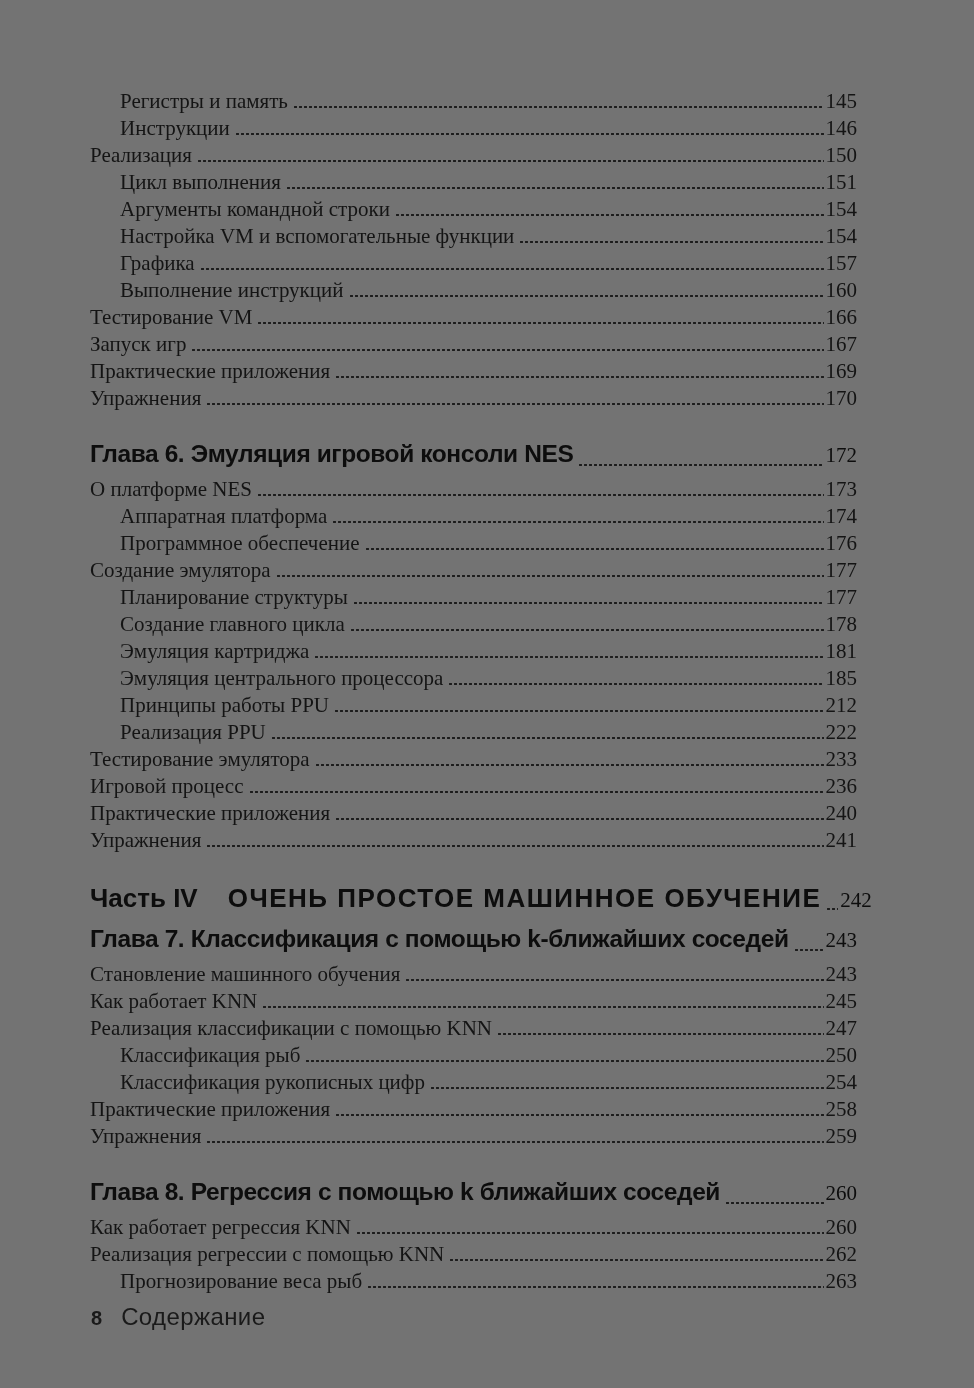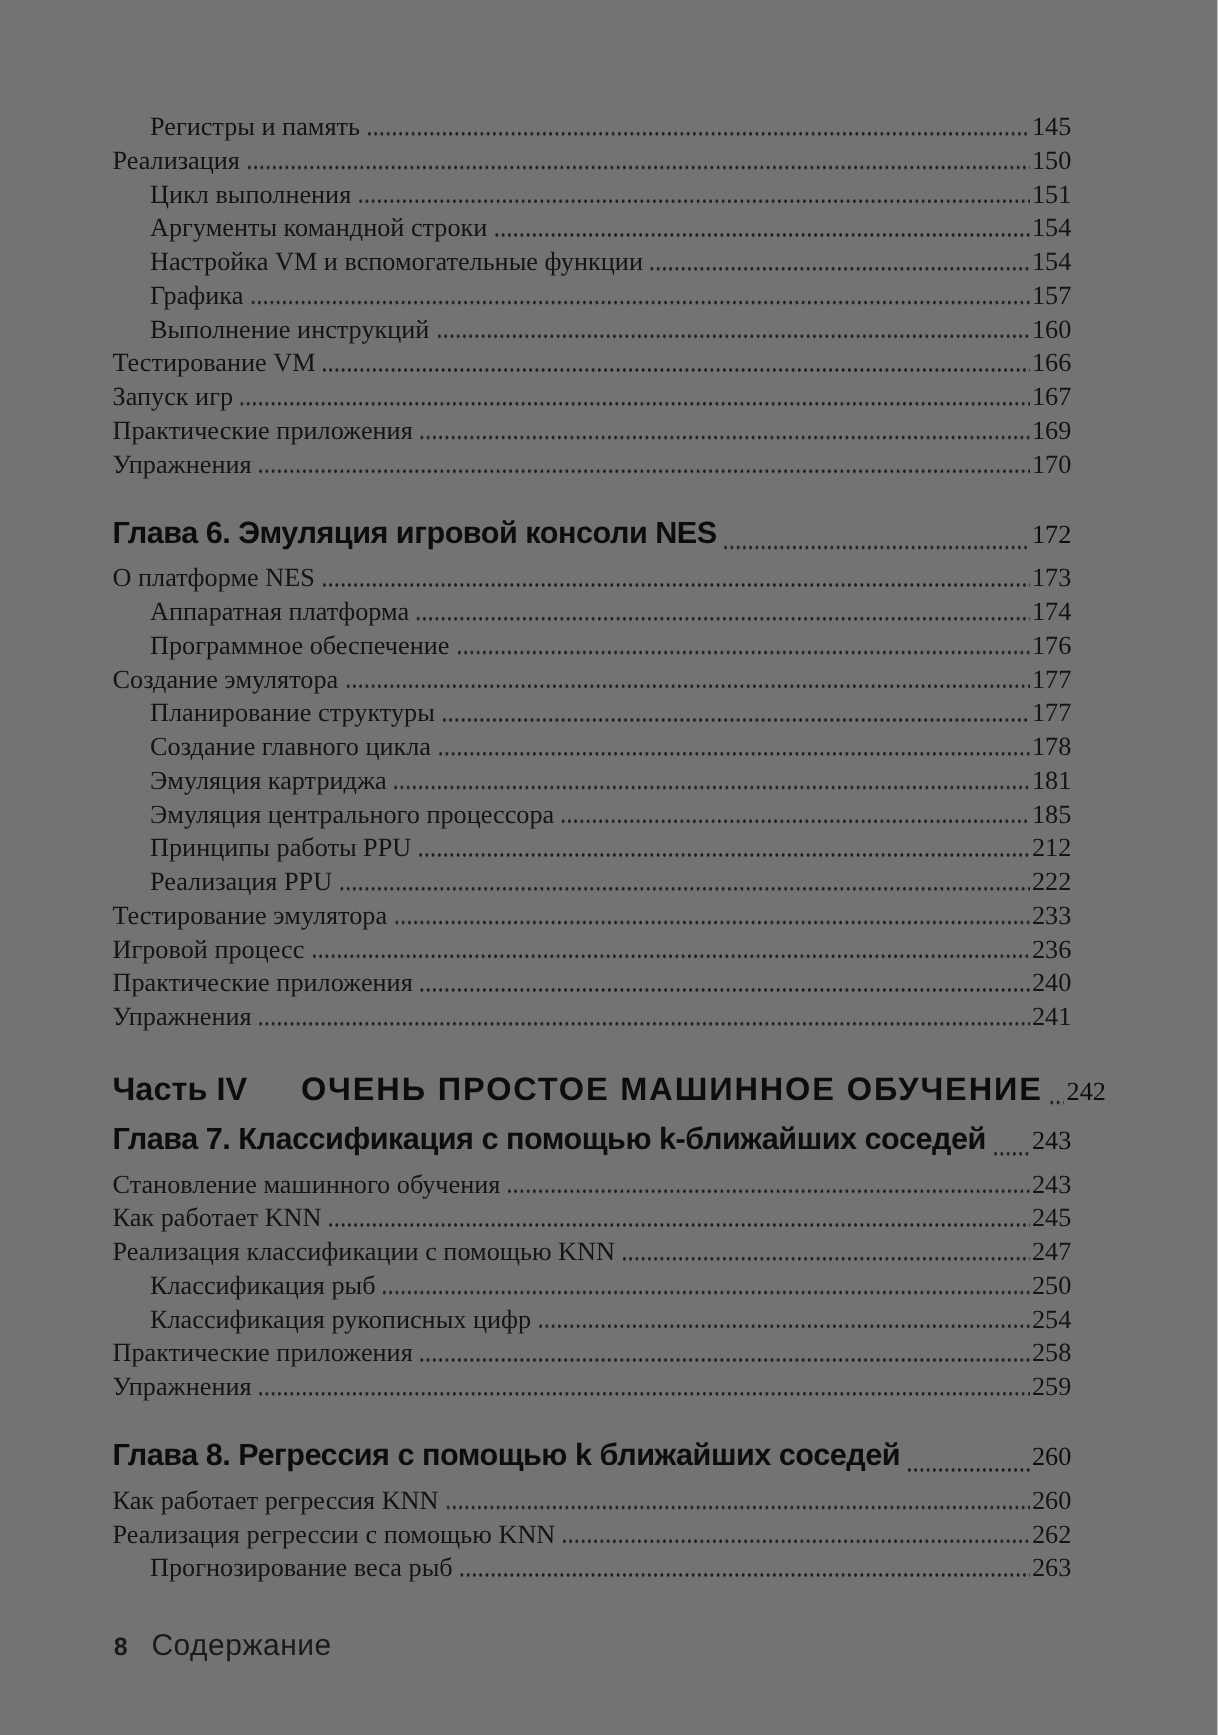--- a/index.html
+++ b/index.html
@@ -74,21 +74,21 @@
   .toc-row.part {
     height: 35px;
     margin-top: 31px;
     font-family: "Liberation Sans", "DejaVu Sans", sans-serif;
     font-weight: 700;
     font-size: 26px;
     letter-spacing: 0;
     color: #0d0d0d;
   }
   .toc-row.part .part-prefix {
-    margin-right: 43px;
+    margin-right: 30px;
   }
   .toc-row.part .title {
     letter-spacing: 1.5px;
     text-align: right;
   }
   .toc-row.part .leader {
     background-position: left calc(100% - 8px);
   }
   .toc-row.part + .toc-row.chapter {
     margin-top: 5px;
@@ -119,20 +119,26 @@
 
 <div class="page">
 
   <div class="toc-list">
       <div class="toc-row body indent">
 
       <span class="title">Регистры и память</span>
       <span class="leader"></span>
       <span class="page-num">145</span>
     </div>
+      <div class="toc-row body indent">
+
+      <span class="title">Инструкции</span>
+      <span class="leader"></span>
+      <span class="page-num">146</span>
+    </div>
       <div class="toc-row body">
 
       <span class="title">Реализация</span>
       <span class="leader"></span>
       <span class="page-num">150</span>
     </div>
       <div class="toc-row body indent">
 
       <span class="title">Цикл выполнения</span>
       <span class="leader"></span>

